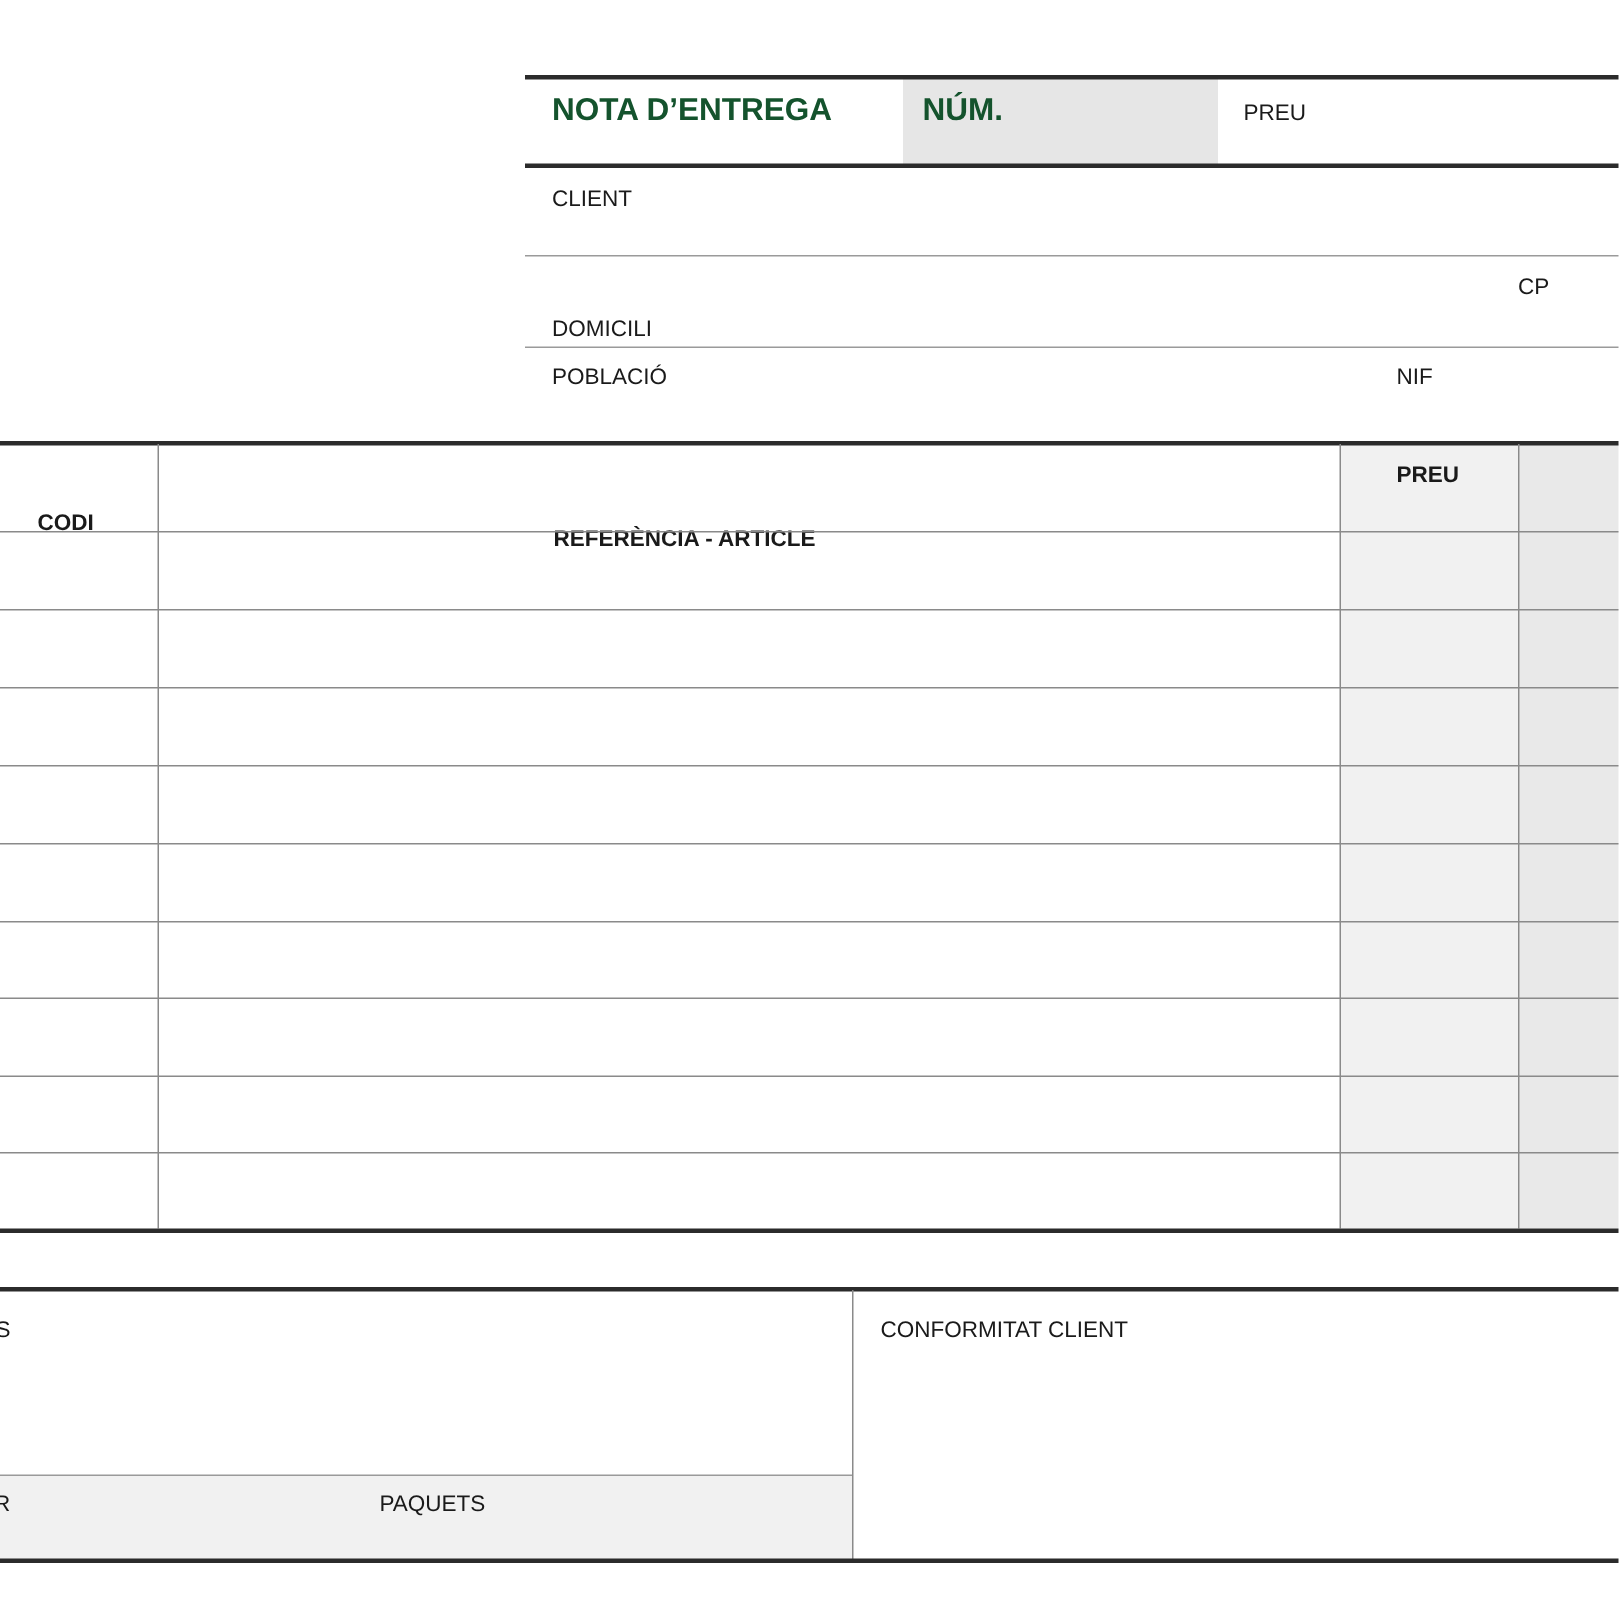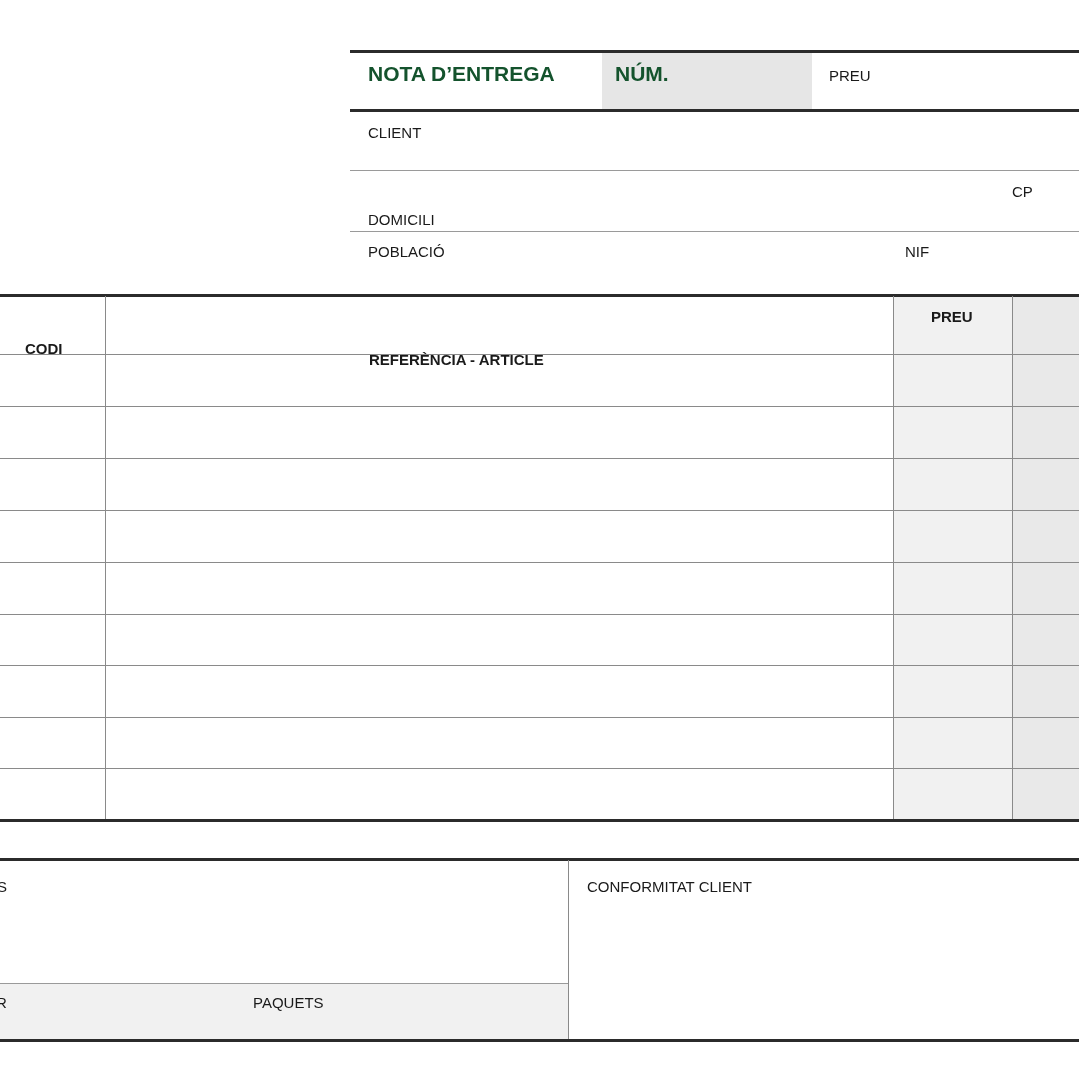--- a/index.html
+++ b/index.html
@@ -27,21 +27,21 @@
 <div class="lbl big" style="left:368px; top:62px;">NOTA D’ENTREGA</div>
 <div class="lbl big" style="left:615px; top:62px;">NÚM.</div>
 <div class="lbl" style="left:829px; top:67px;">PREU</div>
 
 <div class="lbl" style="left:368px; top:124px;">CLIENT</div>
 <div class="hl thin" style="left:350px; top:170px; width:729px;"></div>
 <div class="lbl" style="left:368px; top:183px;margin-top:28px;">DOMICILI</div>
 <div class="lbl" style="left:1012px; top:183px;">CP</div>
 <div class="hl thin" style="left:350px; top:231px; width:729px;"></div>
 <div class="lbl" style="left:368px; top:243px;">POBLACIÓ</div>
-<div class="lbl" style="left:905px; top:243px;">NIF</div>
+<div class="lbl" style="left:931px; top:243px;">NIF</div>
 
 <div class="abs grey1" style="left:894px; top:296px; width:119px; height:523px;"></div>
 <div class="abs grey3" style="left:1013px; top:296px; width:66px; height:523px;"></div>
 
 <div class="hl thick" style="left:0; top:294px; width:1079px;"></div>
 <div class="lbl bold" style="left:25px; top:308px;margin-top:32px;">CODI</div>
 <div class="lbl bold" style="left:369px; top:308px;margin-top:43px;">REFERÈNCIA - ARTICLE</div>
 <div class="lbl bold" style="left:931px; top:308px;">PREU</div>
 
 <div class="vl" style="left:105px; top:296px; height:523px;"></div>

